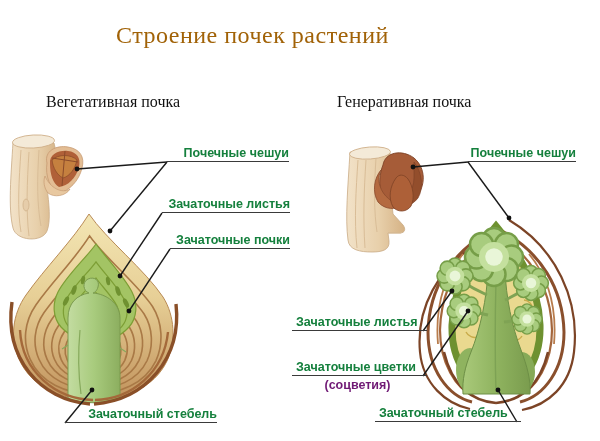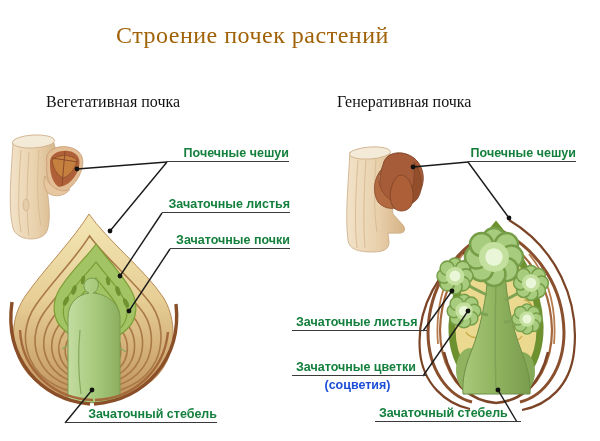--- a/index.html
+++ b/index.html
@@ -10,21 +10,21 @@
          color:#a16207;white-space:nowrap;}
   .heading{position:absolute;top:93px;font-family:"Liberation Serif",serif;
            font-size:16px;color:#121212;white-space:nowrap;}
   .heading.left{left:46px;}
   .heading.right{left:337px;}
   .callout{position:absolute;font-size:12.5px;font-weight:bold;color:#15803d;
            line-height:14px;border-bottom:1.5px solid #3a3a3a;padding-bottom:1px;
            white-space:nowrap;}
   .callout.ra{text-align:right;}
   .callout.la{text-align:left;padding-left:4px;}
-  .sub{position:absolute;font-size:12.5px;font-weight:bold;color:#1d4ed8;
+  .sub{position:absolute;font-size:12.5px;font-weight:bold;color:#701a75;
        text-align:center;white-space:nowrap;}
   svg{position:absolute;left:0;top:0;}
 </style>
 </head>
 <body>
 
 <div class="canvas">
 
   <svg width="600" height="441" viewBox="0 0 600 441">
     <defs>

